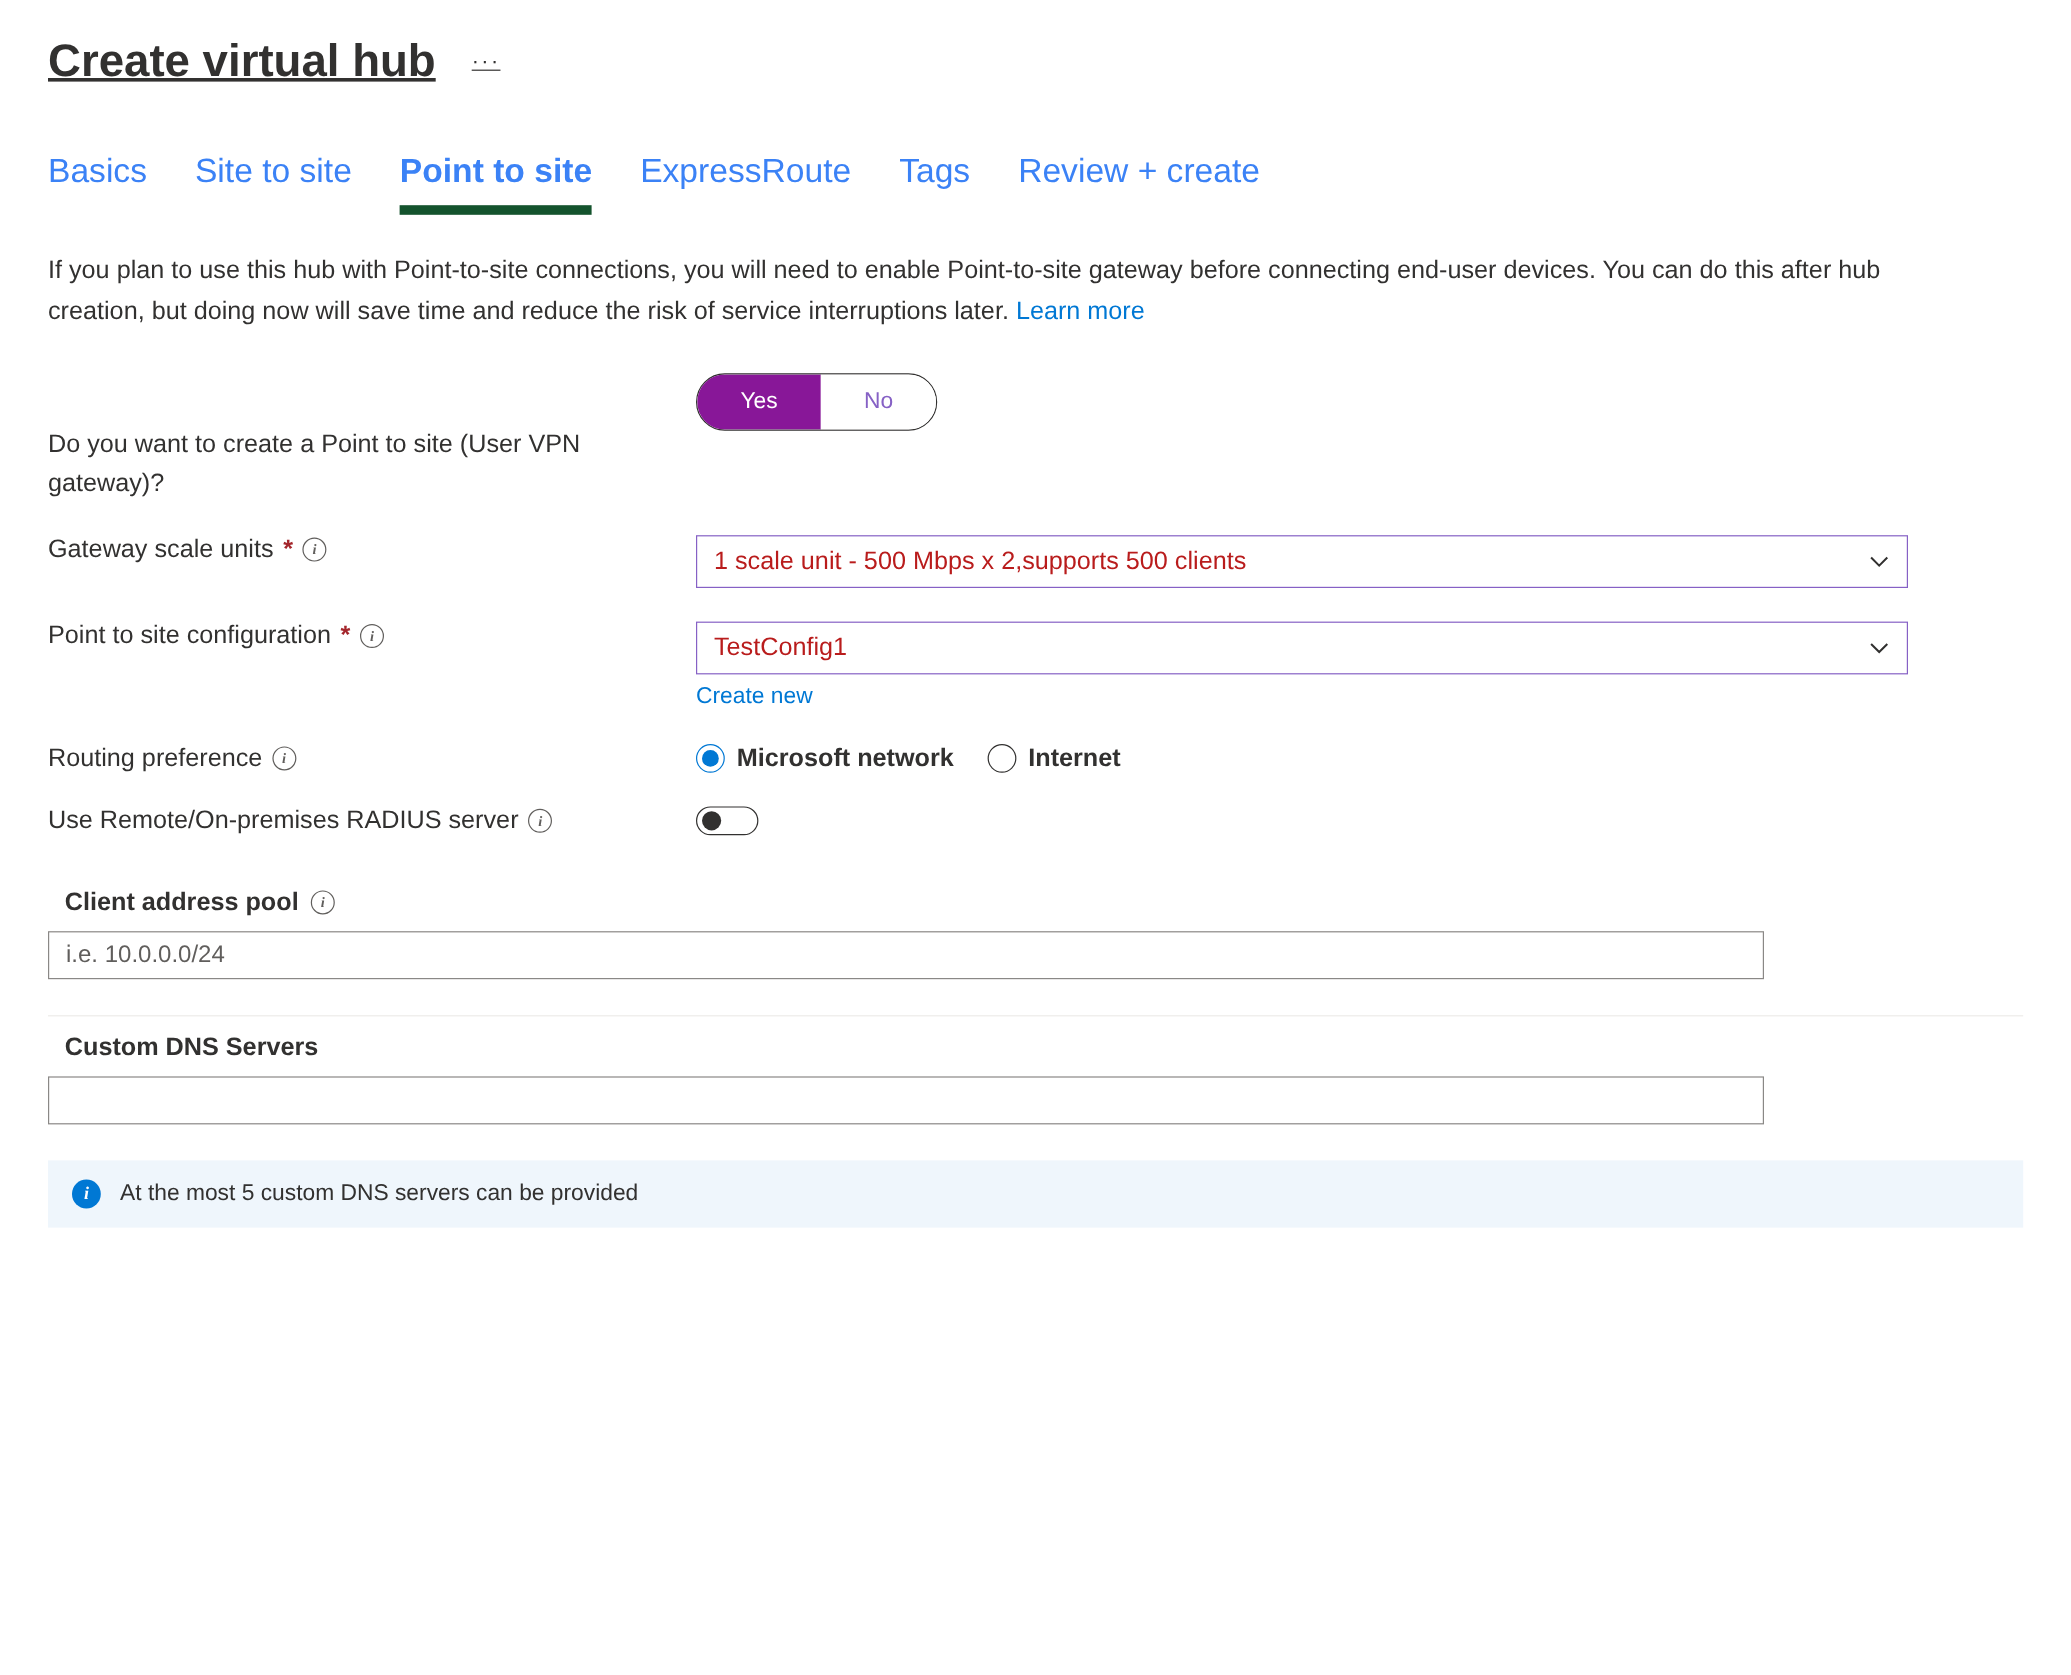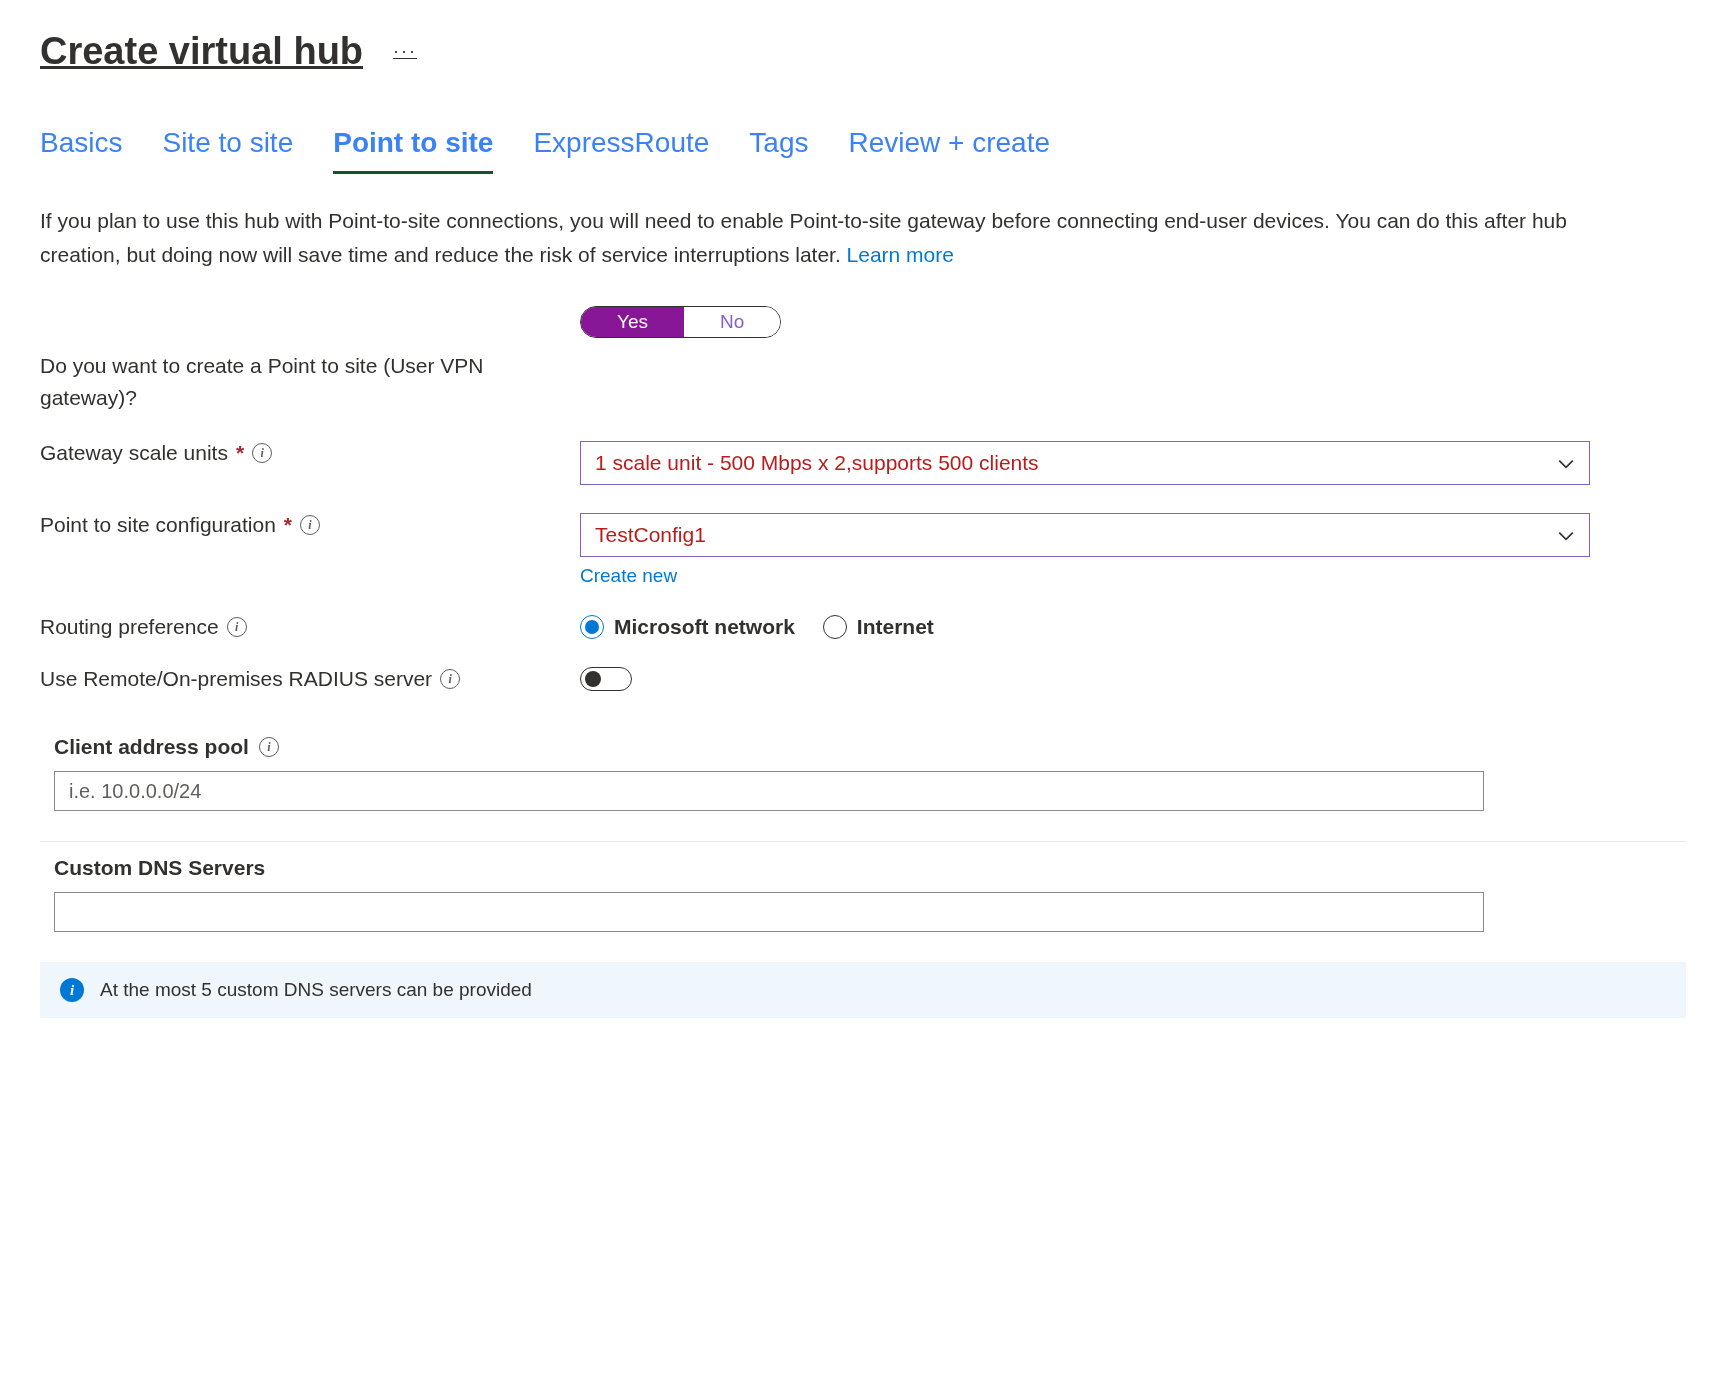--- a/index.html
+++ b/index.html
@@ -40,21 +40,21 @@
     }
     .tab {
       font-size: 28px;
       color: #3b82f6;
       padding: 8px 0 12px 0;
       cursor: pointer;
       border-bottom: 3px solid transparent;
     }
     .tab.active {
       font-weight: 600;
-      border-bottom: 3px solid #14532d;
+      border-bottom: 8px solid #14532d;
     }
     .intro-text {
       font-size: 21px;
       line-height: 1.6;
       color: #323130;
       margin-bottom: 35px;
       max-width: 1560px;
     }
     .link {
       color: #0078d4;
@@ -97,21 +97,21 @@
       cursor: pointer;
       font-style: italic;
       font-family: serif;
       font-weight: bold;
     }
     .pill-toggle {
       display: inline-flex;
       border: 1px solid #323130;
       border-radius: 24px;
       overflow: hidden;
-      height: 32px;
+      height: 48px;
     }
     .pill-option {
       padding: 6px 36px;
       font-size: 19px;
       cursor: pointer;
       display: flex;
       align-items: center;
       justify-content: center;
       background: #ffffff;
       color: #8661c5;
@@ -212,21 +212,21 @@
     }
     .text-input {
       width: 100%;
       max-width: 1430px;
       border: 1px solid #8a8886;
       padding: 9px 14px;
       font-size: 20px;
       color: #323130;
       background: #ffffff;
       height: 40px;
-      margin-left: 14px;
+      margin-left: 0;
     }
     .text-input::placeholder {
       color: #605e5c;
     }
     .section-block {
       margin-top: 30px;
       border-top: 1px solid #edebe9;
       padding-top: 14px;
     }
     .section-block:first-of-type {

